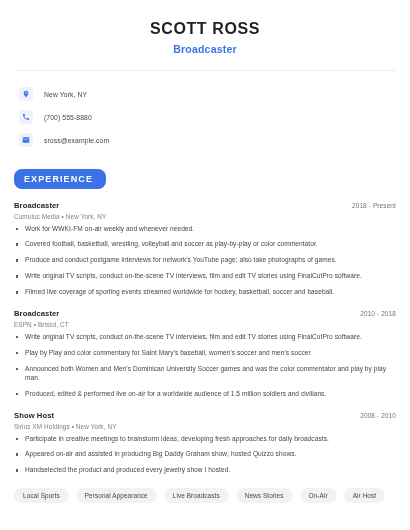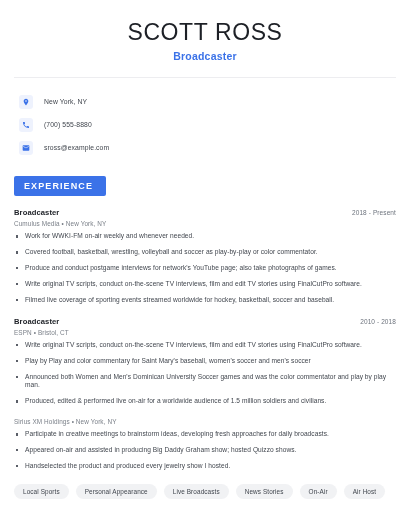--- a/index.html
+++ b/index.html
@@ -11,22 +11,22 @@
   body {
     font-family: "Liberation Sans", sans-serif;
     color: #2b2f36;
     overflow: hidden;
   }
   .page { width: 410px; height: 530px; padding: 0 14px; position: relative; }
 
   
   .header { padding-top: 20px; text-align: center; }
   .full-name {
-    font-size: 23px;
-    font-weight: normal;
+    font-size: 16px;
+    font-weight: bold;
     letter-spacing: 0.6px;
     color: #1d2026;
     line-height: 1.1;
   }
   .job-title {
     margin-top: 5px;
     font-size: 10.5px;
     font-weight: bold;
     color: #3b72e8;
     letter-spacing: 0.2px;
@@ -66,21 +66,21 @@
   
   .section { margin-top: 16px; }
   .section-badge {
     display: inline-block;
     background: #3b72e8;
     color: #ffffff;
     font-size: 9px;
     font-weight: bold;
     letter-spacing: 1.1px;
     padding: 5px 13px 5px 10px;
-    border-radius: 2px;
+    border-radius: 8px;
     text-align: right;
   }
 
   
   .job { margin-top: 12px; }
   .job-head {
     display: flex;
     justify-content: space-between;
     align-items: baseline;
   }
@@ -210,20 +210,24 @@
       <div class="job-meta">ESPN  •  Bristol, CT</div>
       <ul class="bullets">
         <li>Write original TV scripts, conduct on-the-scene TV interviews, film and edit TV stories using FinalCutPro software.</li>
         <li>Play by Play and color commentary for Saint Mary's baseball, women's soccer and men's soccer</li>
         <li>Announced both Women and Men's Dominican University Soccer games and was the color commentator and play by play man.</li>
         <li>Produced, edited &amp; performed live on-air for a worldwide audience of 1.5 million soldiers and civilians.</li>
       </ul>
     </div>
 
     <div class="job">
+      <div class="job-head">
+        <span class="job-role">Show Host</span>
+        <span class="job-dates">2008 - 2010</span>
+      </div>
       <div class="job-meta">Sirius XM Holdings  •  New York, NY</div>
       <ul class="bullets">
         <li>Participate in creative meetings to brainstorm ideas, developing fresh approaches for daily broadcasts.</li>
         <li>Appeared on-air and assisted in producing Big Daddy Graham show; hosted Quizzo shows.</li>
         <li>Handselected the product and produced every jewelry show I hosted.</li>
       </ul>
     </div>
   </div>
 
   <div class="skills-wrap">

